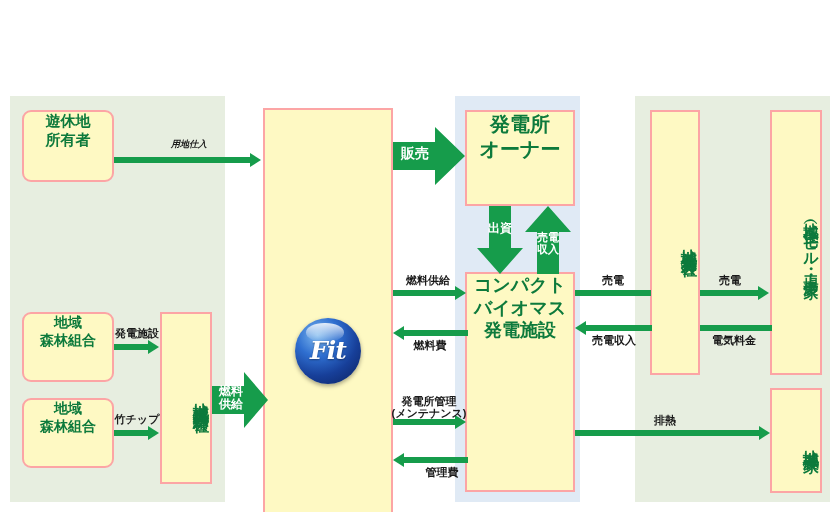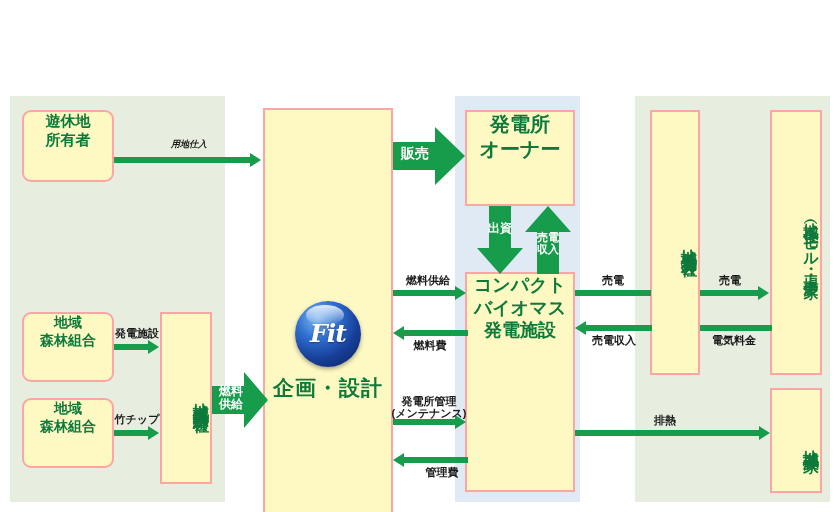--- a/index.html
+++ b/index.html
@@ -133,21 +133,20 @@
 
   <div class="box vert" id="box-fuel-supply">
     <span>地域燃料供給会社</span>
   </div>
 
   <div class="box" id="box-planning">
     <div class="planning-inner">
       <div class="fit-logo">
         <span class="fit-logo-text">Fit</span>
       </div>
-      <div class="planning-label">企画・設計</div>
     </div>
   </div>
 
   <div class="box" id="box-facility">
     <span>
       <span>コンパクト</span><br>
       <span>バイオマス</span><br>
       <span>発電施設</span>
     </span>
   </div>

